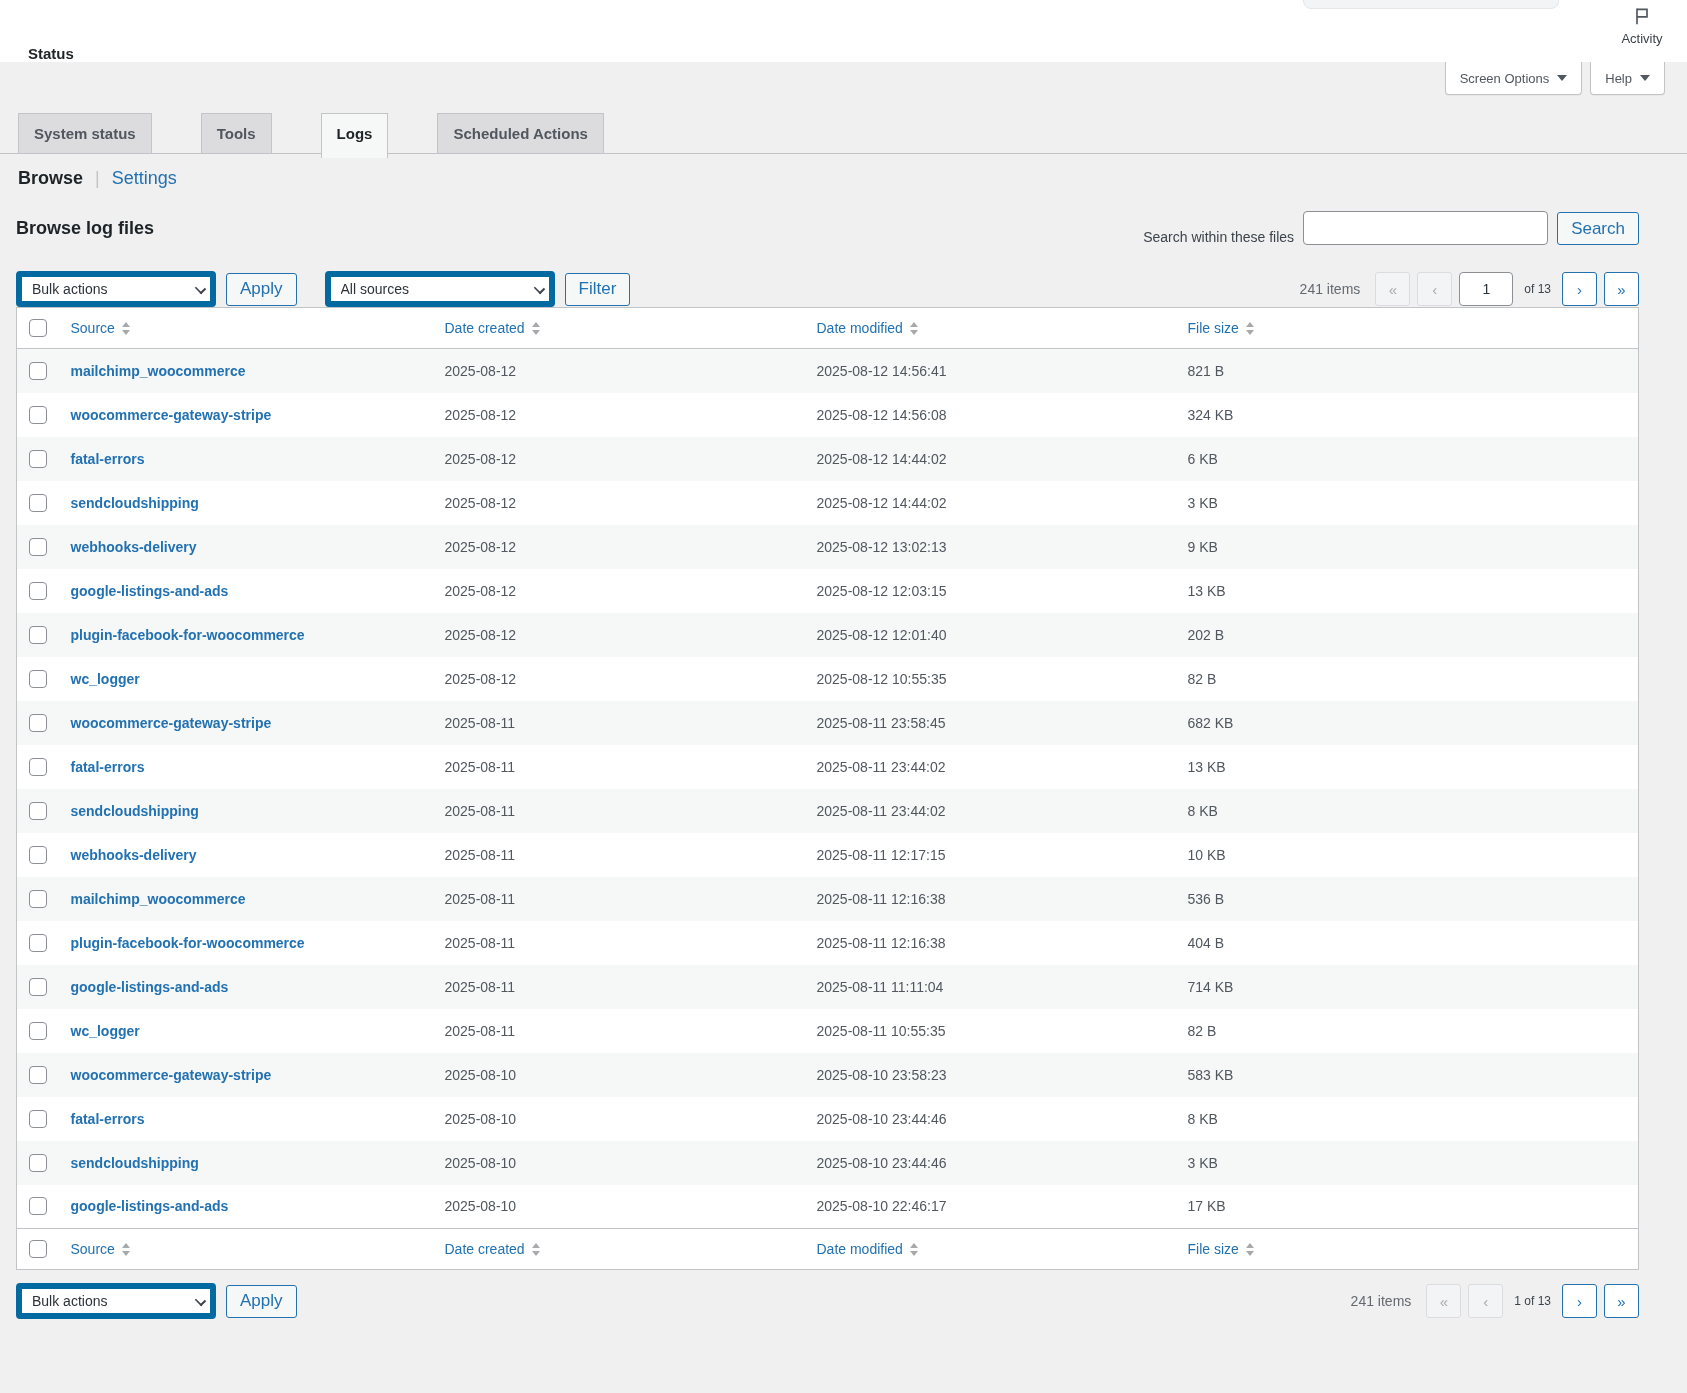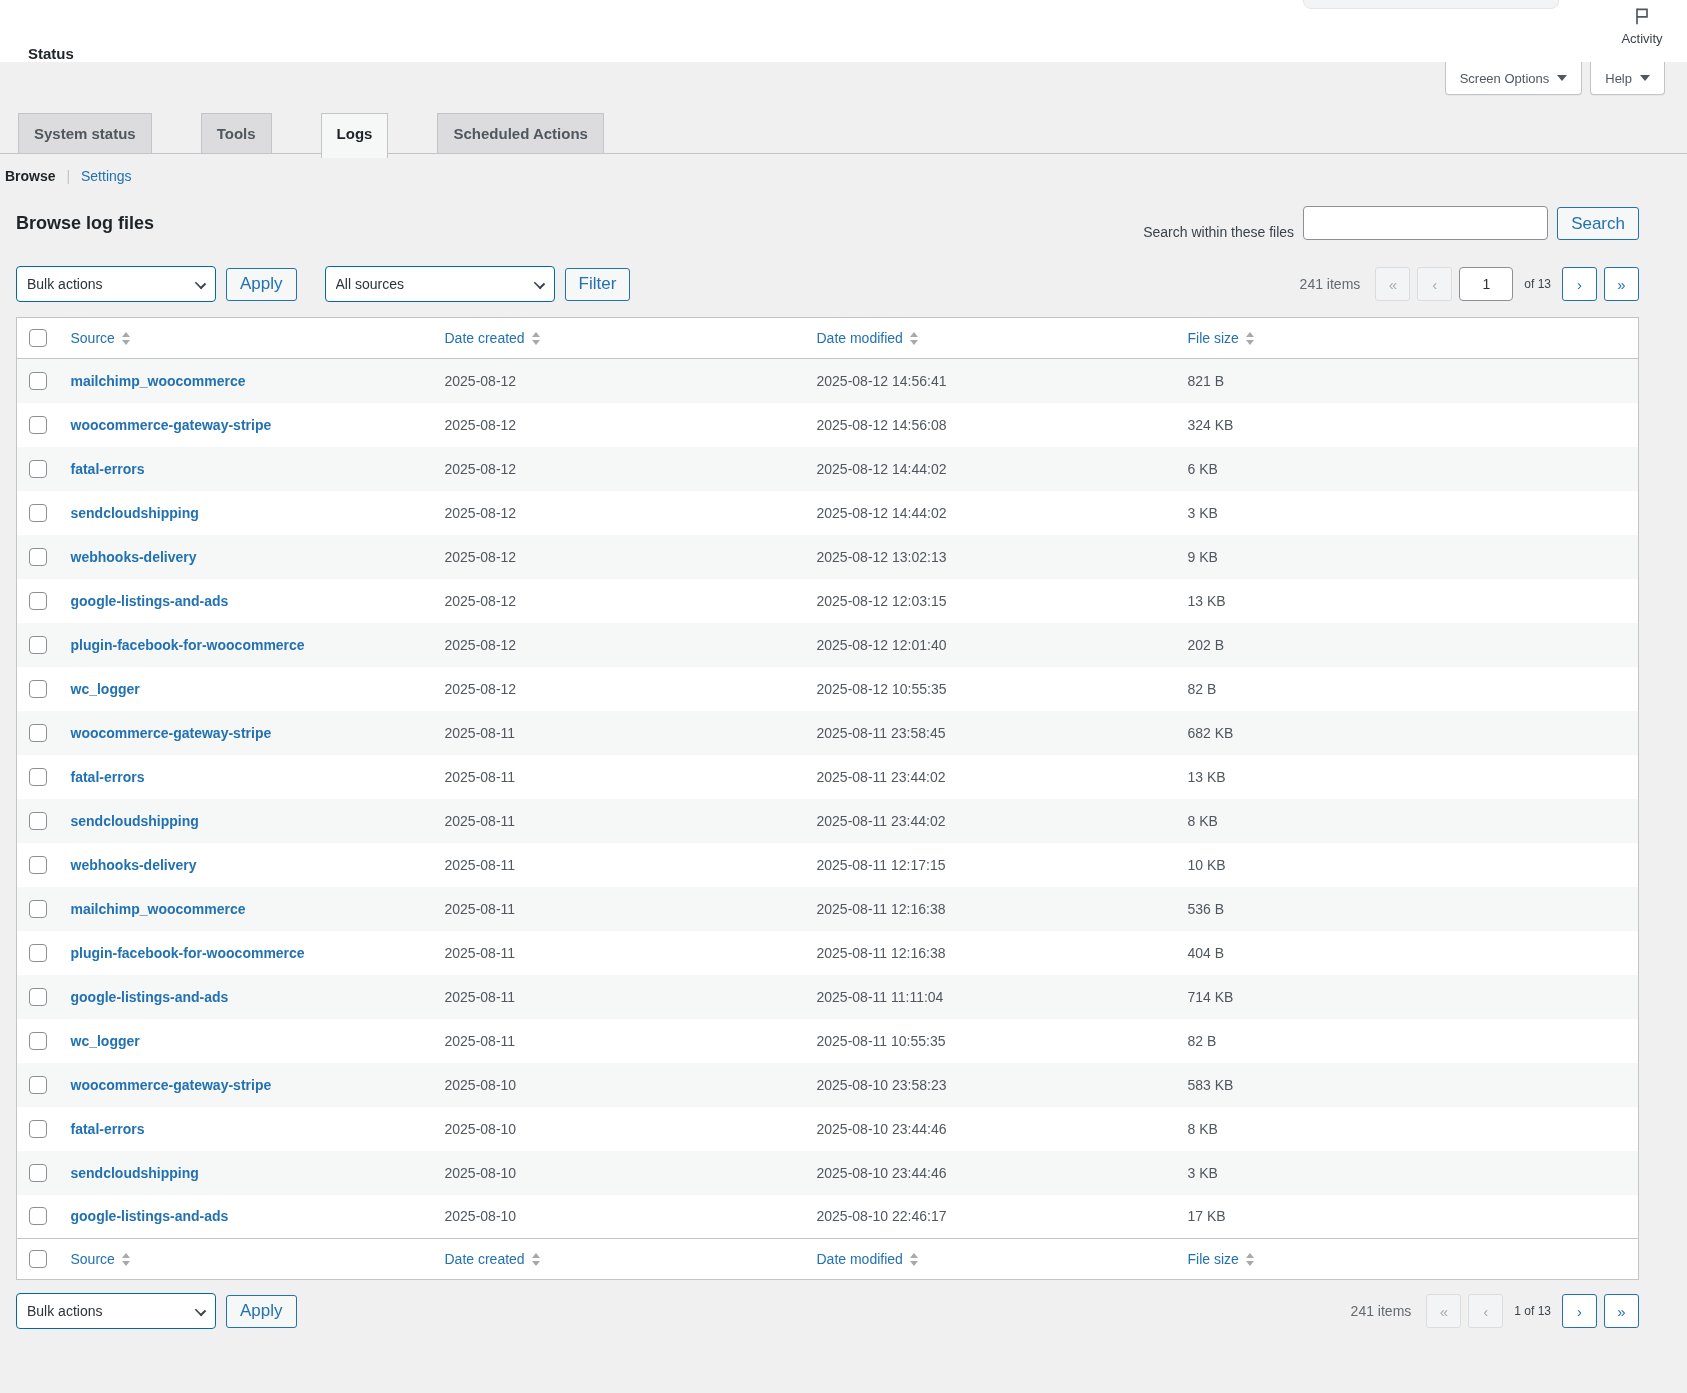--- a/index.html
+++ b/index.html
@@ -52,21 +52,21 @@
   }
   .nav-tab {
     position:relative; background:#dcdcde; border:1px solid #c3c4c7; border-bottom:none;
     margin-right:5px; padding:11px 15px; font-size:15px; font-weight:700;
     color:#50575e; cursor:pointer; white-space:nowrap;
   }
   .nav-tab--active {
     background:#f6f7f7; color:#1d2327; margin-bottom:-5px; padding-bottom:16px; z-index:2;
   }
   
-  .subnav { padding-left:5px; margin-top:14px; font-size:14px; }
+  .subnav { padding-left:18px; margin-top:14px; font-size:18px; }
   .subnav .current { font-weight:700; color:#1d2327; }
   .subnav .sep { color:#c3c4c7; margin:0 7px; }
   .subnav a { color:#2271b1; text-decoration:none; cursor:pointer; }
   
   .content { padding:0 48px 0 16px; }
   .heading-row {
     margin-top:22px; display:flex; justify-content:space-between; align-items:center;
   }
   .heading-row h1 { font-size:18px; font-weight:700; color:#1d2327; }
   .search-box { display:flex; align-items:flex-end; gap:9px; }
@@ -80,21 +80,21 @@
     border:1px solid #2271b1; border-radius:3px; color:#2271b1;
     font-family:inherit; font-size:17px; cursor:pointer;
   }
   
   .tablenav { margin-top:26px; display:flex; justify-content:space-between; align-items:center; }
   .tablenav.bottom { margin-top:13px; }
   .nav-left { display:flex; align-items:center; gap:10px; }
   .select-wrap { position:relative; display:inline-block; }
   .select-wrap select {
     appearance:none; -webkit-appearance:none;
-    height:36px; background:#fff; border:1px solid #0369a1; border-radius:4px;
+    height:36px; background:#fff; border:6px solid #0369a1; border-radius:4px;
     font-family:inherit; font-size:14px; color:#2c3338; padding:0 34px 0 10px; cursor:pointer;
   }
   .select-wrap .sel-chevron {
     position:absolute; right:11px; top:13px; width:9px; height:9px; pointer-events:none;
     border-right:2px solid #3c434a; border-bottom:2px solid #3c434a;
     transform:rotate(45deg) scale(1,.8); transform-origin:center;
   }
   .select-bulk select { width:200px; }
   .select-source select { width:230px; margin-left:18px; }
   .nav-right { display:flex; align-items:center; gap:7px; }
@@ -106,21 +106,21 @@
   }
   .page-btn.enabled { background:#fff; border:1px solid #2271b1; color:#2271b1; }
   .page-btn.disabled { background:#f3f4f5; border:1px solid #dcdcde; color:#a7aaad; cursor:default; }
   .current-page-input {
     width:54px; height:34px; text-align:center; border:1px solid #8c8f94;
     border-radius:4px; font-family:inherit; font-size:14px; color:#2c3338; background:#fff;
   }
   .paging-text { color:#3c434a; font-size:12px; margin:0 4px; }
   
   table.log-table {
-    width:100%; margin-top:15px; border-collapse:collapse; table-layout:fixed;
+    width:100%; border-collapse:collapse; table-layout:fixed;
     background:#fff; border:1px solid #c3c4c7;
   }
   col.c-check { width:44px; } col.c-source { width:374px; }
   col.c-created { width:372px; } col.c-modified { width:371px; }
   .log-table thead tr, .log-table tfoot tr { height:41px; background:#fff; }
   .log-table thead tr { border-bottom:1px solid #c3c4c7; }
   .log-table tfoot tr { border-top:1px solid #c3c4c7; }
   .log-table tbody tr { height:44px; }
   .log-table tbody tr.striped { background:#f6f7f7; }
   .log-table th, .log-table td { text-align:left; font-weight:400; padding:0 10px; vertical-align:middle; }

